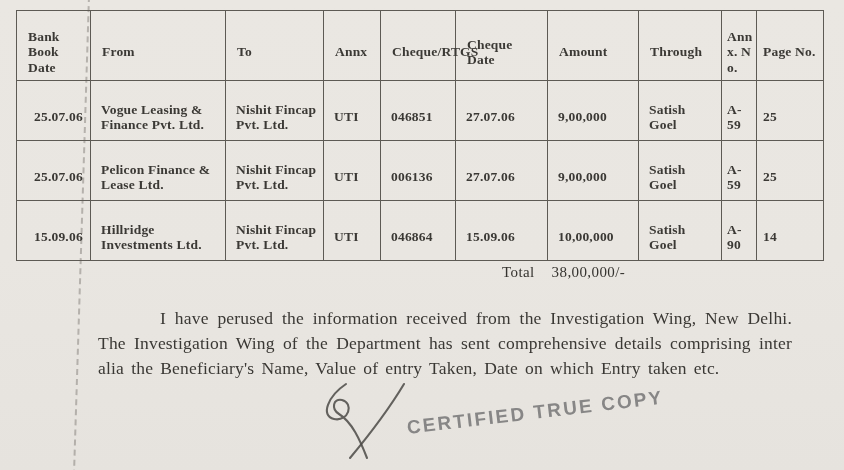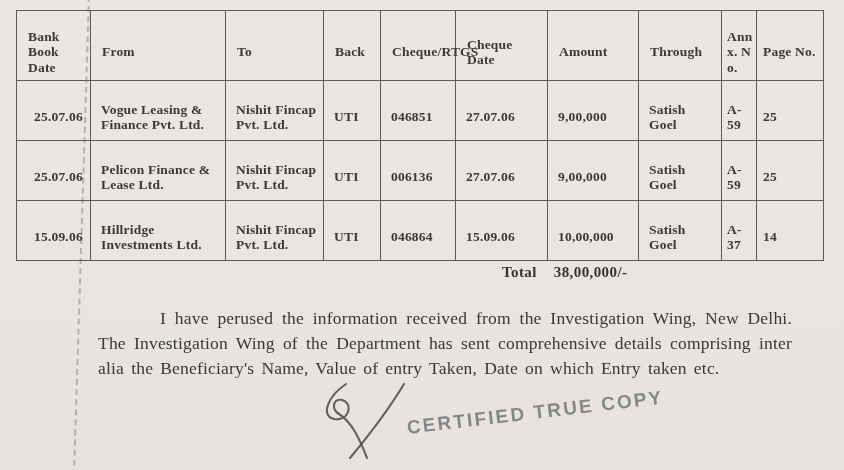--- a/index.html
+++ b/index.html
@@ -47,21 +47,21 @@
   .ledger thead th { height: 70px; padding-left: 11px; }
   .ledger tbody td { height: 60px; }
   .ledger td:nth-child(1) { padding-left: 17px; }
   .ledger th:nth-child(9), .ledger td:nth-child(9) { padding-left: 5px; padding-right: 3px; }
   .ledger th:nth-child(9) { word-break: break-all; }
   .ledger th:nth-child(10), .ledger td:nth-child(10) { padding-left: 6px; }
 
   .total-row {
     position: absolute; left: 502px; top: 264px;
     display: flex; gap: 17px;
-    font-size: 15px; font-weight: 700; letter-spacing: 0.4px;
+    font-size: 15px; font-weight: 400; letter-spacing: 0.4px;
     color: #35332f;
   }
 
   .body-text {
     position: absolute; left: 82px; top: 290px;
     width: 694px; margin: 16px;
     font-size: 17.5px; line-height: 25px;
     text-align: justify; text-indent: 62px;
     letter-spacing: 0.2px; word-spacing: 2.5px;
     color: #3a3834;
@@ -105,21 +105,21 @@
       <col style="width:91px">
         <col style="width:83px">
         <col style="width:35px">
       <col style="width:67px">
     </colgroup>
     <thead>
       <tr>
           <th>Bank Book Date</th>
           <th>From</th>
           <th>To</th>
-          <th>Back</th>
+          <th>Annx</th>
           <th>Cheque/RTGS</th>
           <th>Cheque Date</th>
           <th>Amount</th>
           <th>Through</th>
           <th>Annx. No.</th>
           <th>Page No.</th>
         </tr>
     </thead>
     <tbody>
         <tr>
@@ -148,21 +148,21 @@
         </tr>
         <tr>
           <td>15.09.06</td>
           <td>Hillridge Investments Ltd.</td>
           <td>Nishit Fincap Pvt. Ltd.</td>
           <td>UTI</td>
           <td>046864</td>
           <td>15.09.06</td>
           <td>10,00,000</td>
           <td>Satish Goel</td>
-          <td>A-37</td>
+          <td>A-90</td>
           <td>14</td>
         </tr>
       </tbody>
   </table>
 
   <div class="total-row">
     <span>Total</span>
     <span>38,00,000/-</span>
   </div>
 

